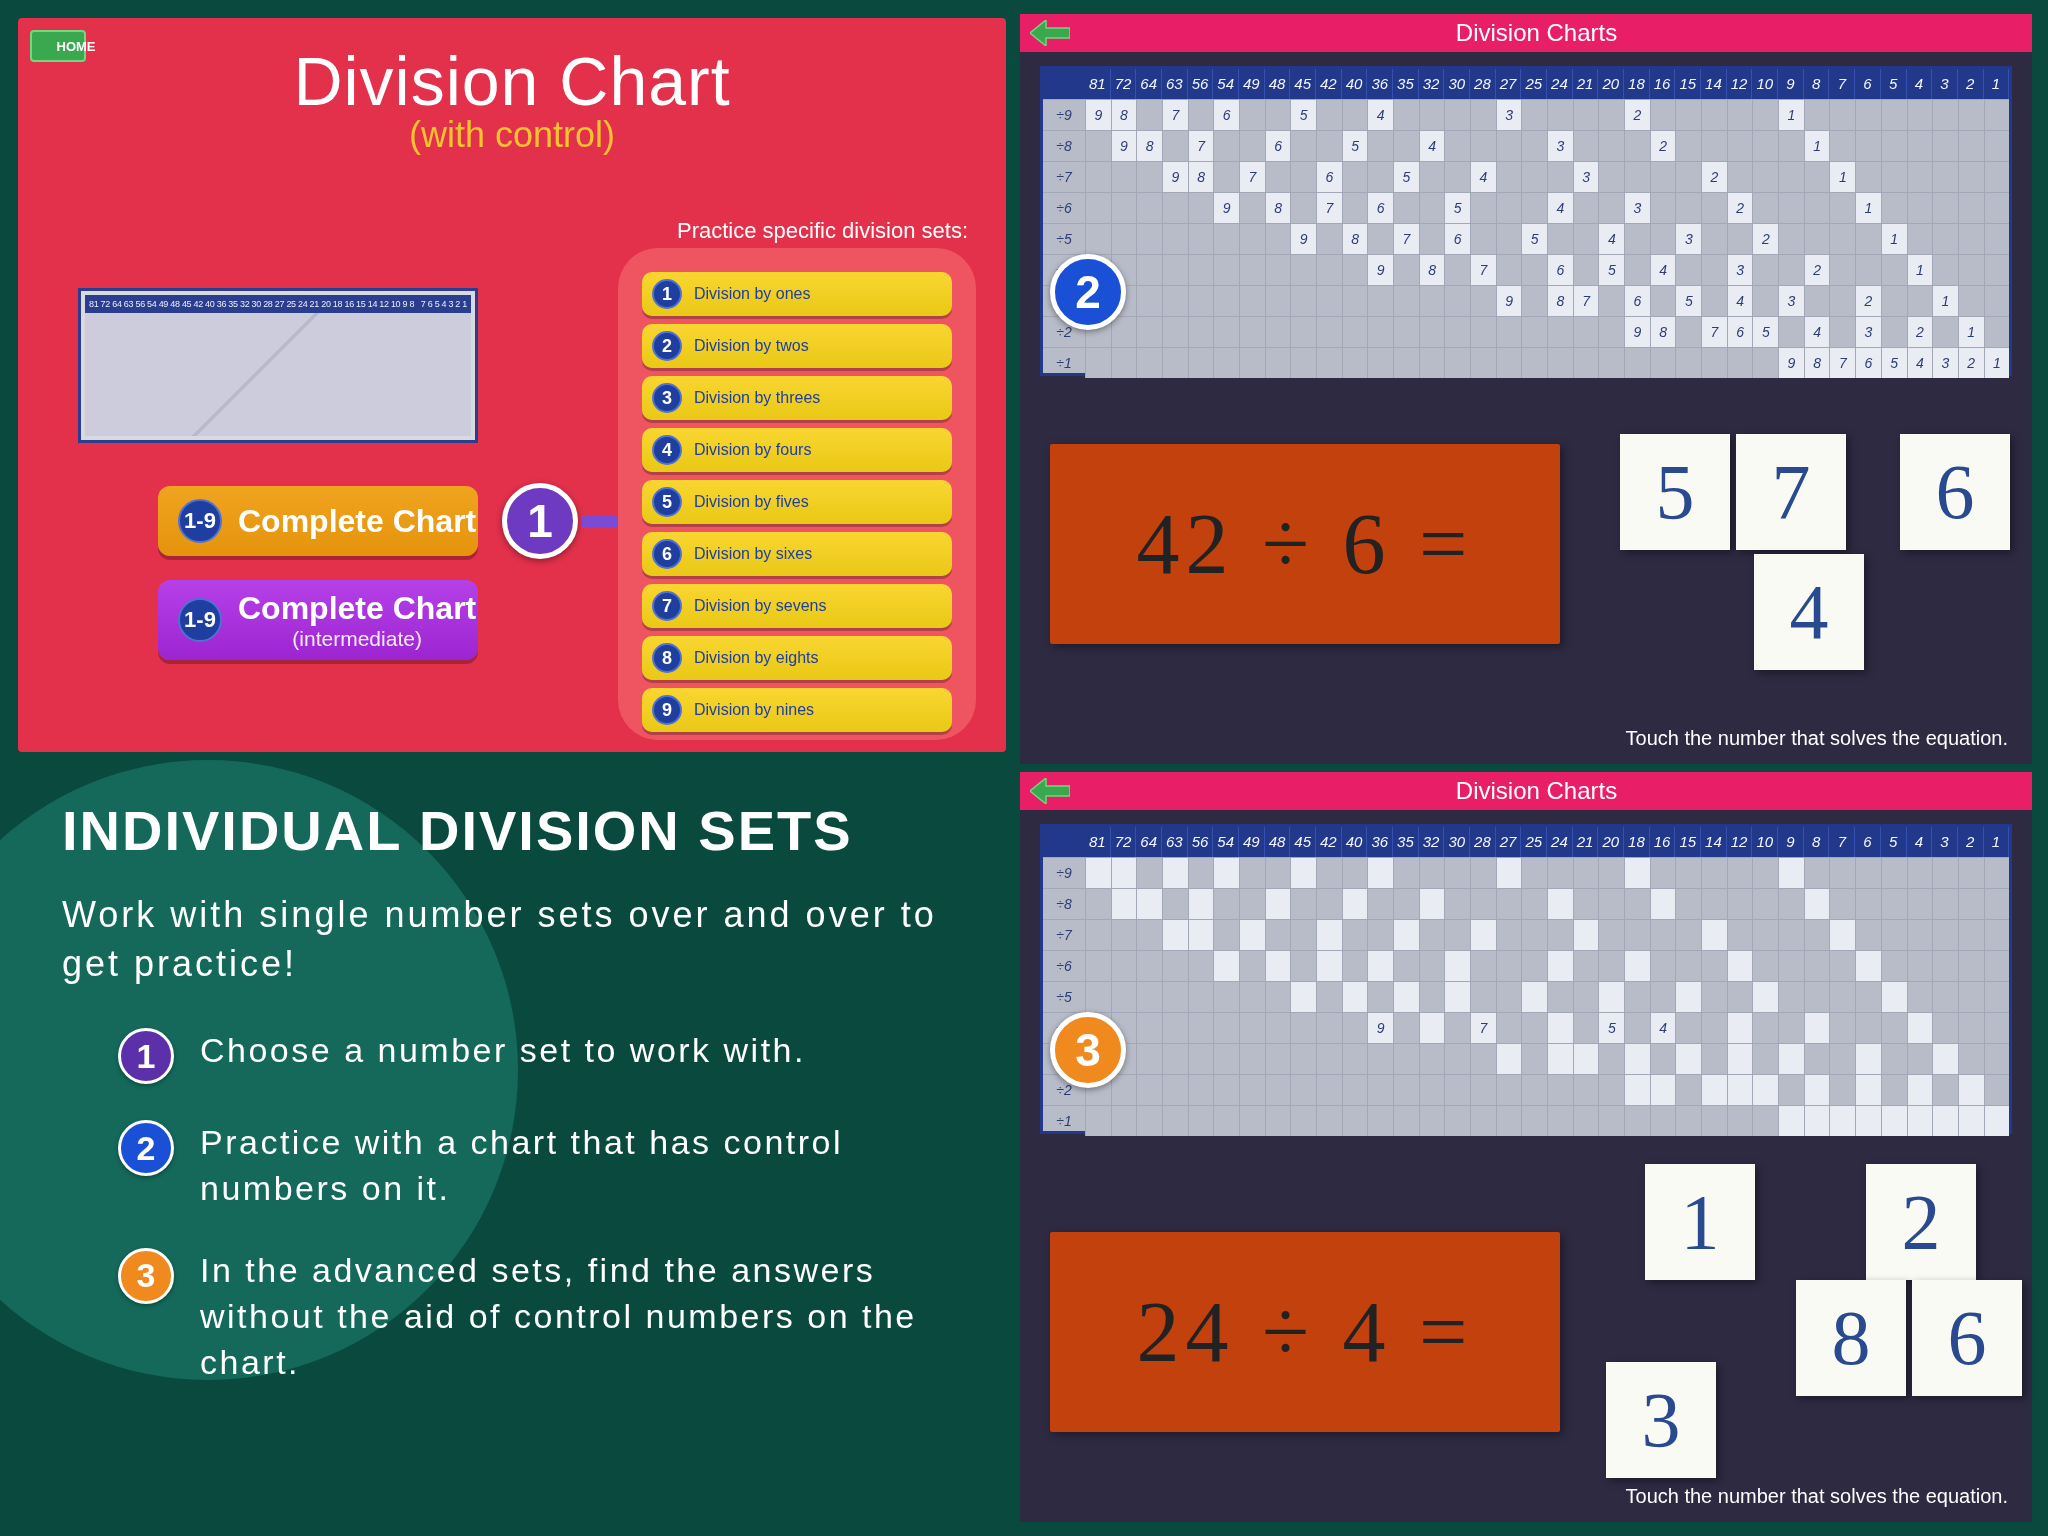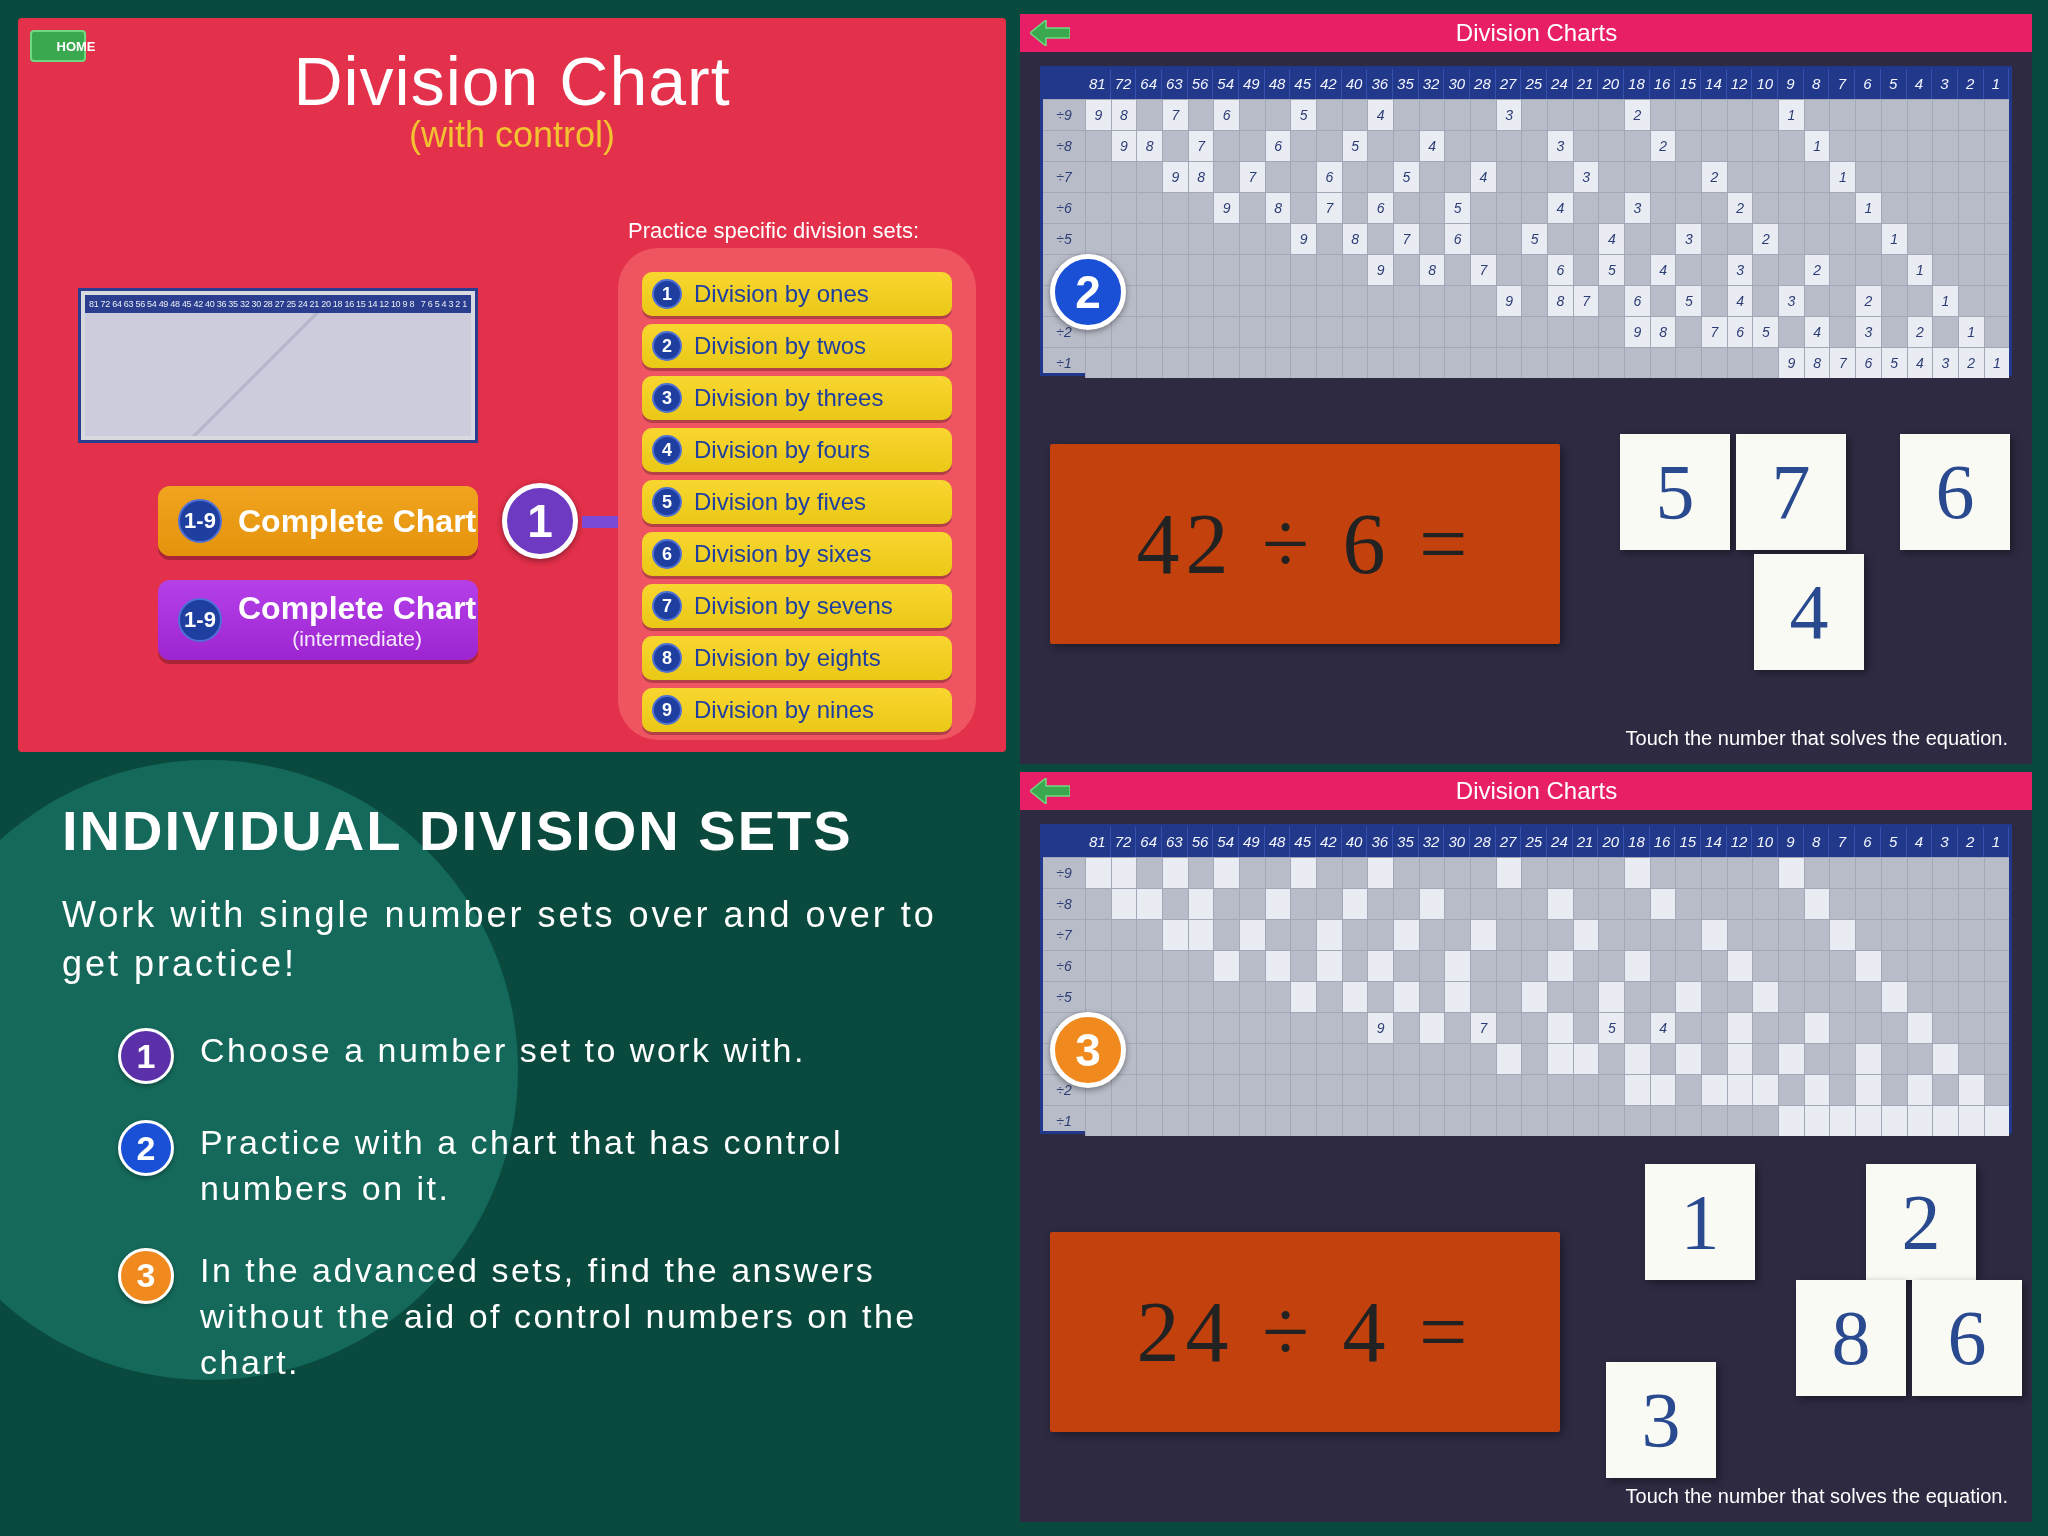--- a/index.html
+++ b/index.html
@@ -48,30 +48,30 @@
 
   .step-circle { width:76px; height:76px; border-radius:50%; color:white; font-size:46px;
                  font-weight:600; display:flex; align-items:center; justify-content:center;
                  border:5px solid white; box-shadow:0 2px 6px rgba(0,0,0,0.4); }
   .step-purple { position:absolute; left:484px; top:465px; background:#6d3ac1; }
 
   .arrow-right { position:absolute; left:564px; top:488px; width:60px; height:32px; }
   .arrow-right svg { width:100%; height:100%; }
 
   .practice-hdr { position:absolute; left:610px; top:200px; width:340px; color:white;
-                  text-align:left; font-size:22px; font-weight:300; }
+                  text-align:right; font-size:22px; font-weight:300; }
   .practice-box { position:absolute; left:600px; top:230px; width:358px; height:492px;
                   background:#ef5461; border-radius:40px; padding:24px 16px 16px; }
   .pill { width:310px; height:44px; margin:0 auto 8px; border-radius:10px;
           background:linear-gradient(#f8d630,#eac816); display:flex; align-items:center;
           padding-left:10px; box-shadow:0 3px 0 rgba(0,0,0,0.25); cursor:pointer;}
   .pill .num { width:30px; height:30px; border-radius:50%; background:#1e3fa0; color:white;
                display:flex; align-items:center; justify-content:center; font-weight:700;
                font-size:18px; margin-right:12px; border:2px solid #4f70d5;}
-  .pill .lbl { color:#1e3fa0; font-size:24px; font-weight:400; }
+  .pill .lbl { color:#1e3fa0; font-size:16px; font-weight:400; }
 
   
   .panel-app { position:absolute; width:1012px; height:750px; background:#2e2a42; }
   .panel-app.top { left:1020px; top:14px; }
   .panel-app.bot { left:1020px; top:772px; }
   .app-bar { height:38px; background:#e81f66; display:flex; align-items:center; position:relative;padding-left:21px;}
   .app-bar .title { color:white; font-size:24px; font-weight:500; margin:0 auto;}
   .back-arrow { position:absolute; left:10px; width:40px; height:26px; }
   .back-arrow svg{ width:100%; height:100%; }
 

